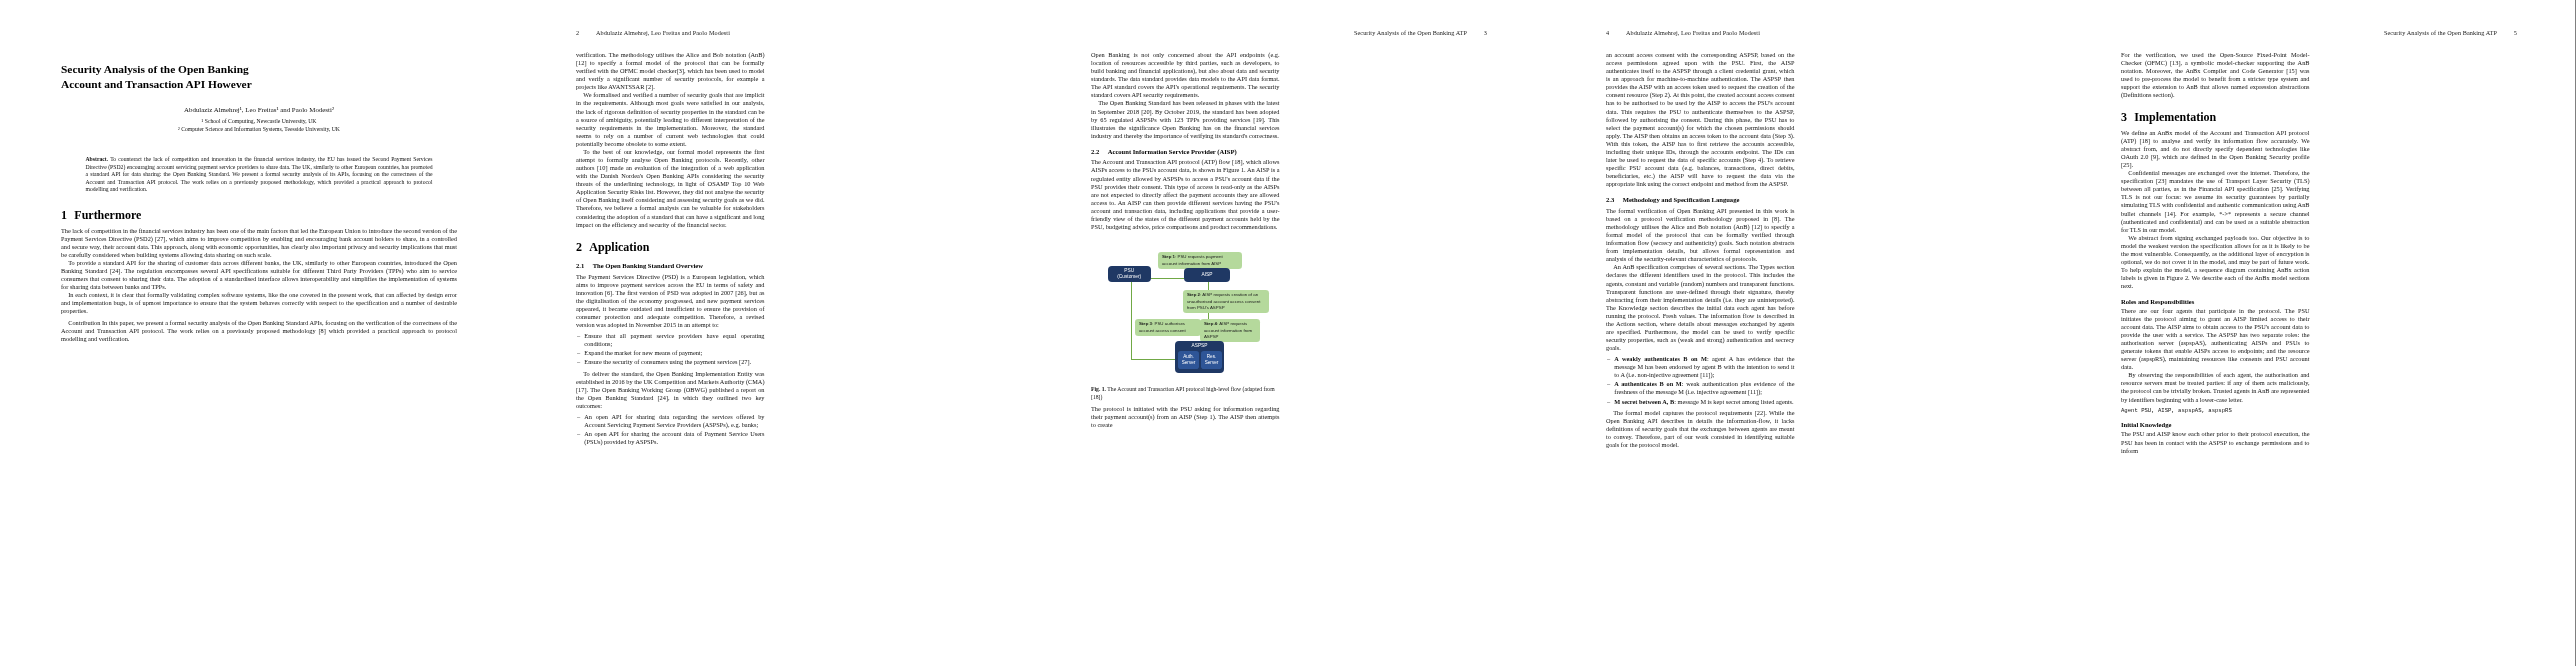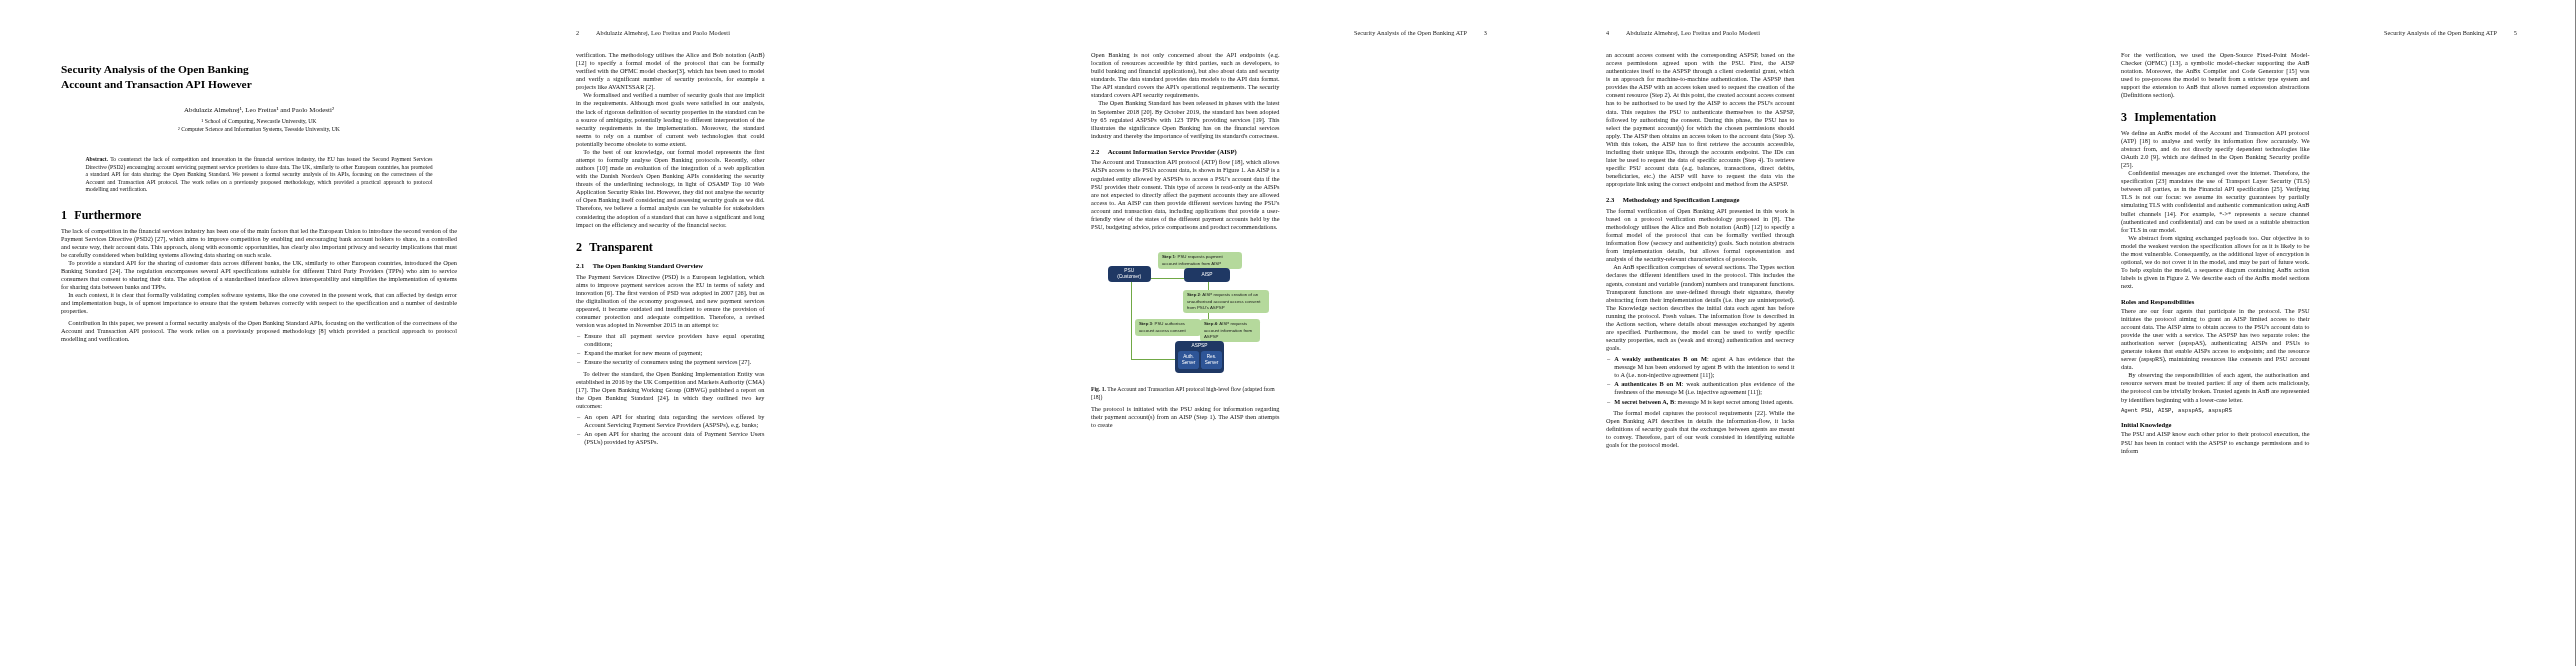--- a/index.html
+++ b/index.html
@@ -260,21 +260,21 @@
       <div class="runhead left">
         <span class="num">2</span>
         <span class="txt">Abdulaziz Almehrej, Leo Freitas and Paolo Modesti</span>
       </div>
       <div class="cols">
         <p>verification. The methodology utilises the Alice and Bob notation (AnB) [12] to specify a formal model of the protocol that can be formally verified with the OFMC model checker[3], which has been used to model and verify a significant number of security protocols, for example a projects like AVANTSSAR [2].</p>
         <p class="ind">We formalised and verified a number of security goals that are implicit in the requirements. Although most goals were satisfied in our analysis, the lack of rigorous definition of security properties in the standard can be a source of ambiguity, potentially leading to different interpretation of the security requirements in the implementation. Moreover, the standard seems to rely on a number of current web technologies that could potentially become obsolete to some extent.</p>
         <p class="ind">To the best of our knowledge, our formal model represents the first attempt to formally analyse Open Banking protocols. Recently, other authors [10] made an evaluation of the integration of a web application with the Danish Nordea's Open Banking APIs considering the security threats of the underlining technology, in light of OSAMP Top 10 Web Application Security Risks list. However, they did not analyse the security of Open Banking itself considering and assessing security goals as we did. Therefore, we believe a formal analysis can be valuable for stakeholders considering the adoption of a standard that can have a significant and long impact on the efficiency and security of the financial sector.</p>
 
         <h2 class="sec">
-          <span class="n">2</span><span>Transparent</span>
+          <span class="n">2</span><span>Application</span>
         </h2>
         <h3 class="sub">
           <span class="n">2.1</span><span>The Open Banking Standard Overview</span>
         </h3>
         <p>The Payment Services Directive (PSD) is a European legislation, which aims to improve payment services across the EU in terms of safety and innovation [6]. The first version of PSD was adopted in 2007 [26], but as the digitalisation of the economy progressed, and new payment services appeared, it became outdated and insufficient to ensure the provision of consumer protection and adequate competition. Therefore, a revised version was adopted in November 2015 in an attempt to:</p>
         <ul class="dash">
           <li>Ensure that all payment service providers have equal operating conditions;</li>
           <li>Expand the market for new means of payment;</li>
           <li>Ensure the security of consumers using the payment services [27].</li>
         </ul>

